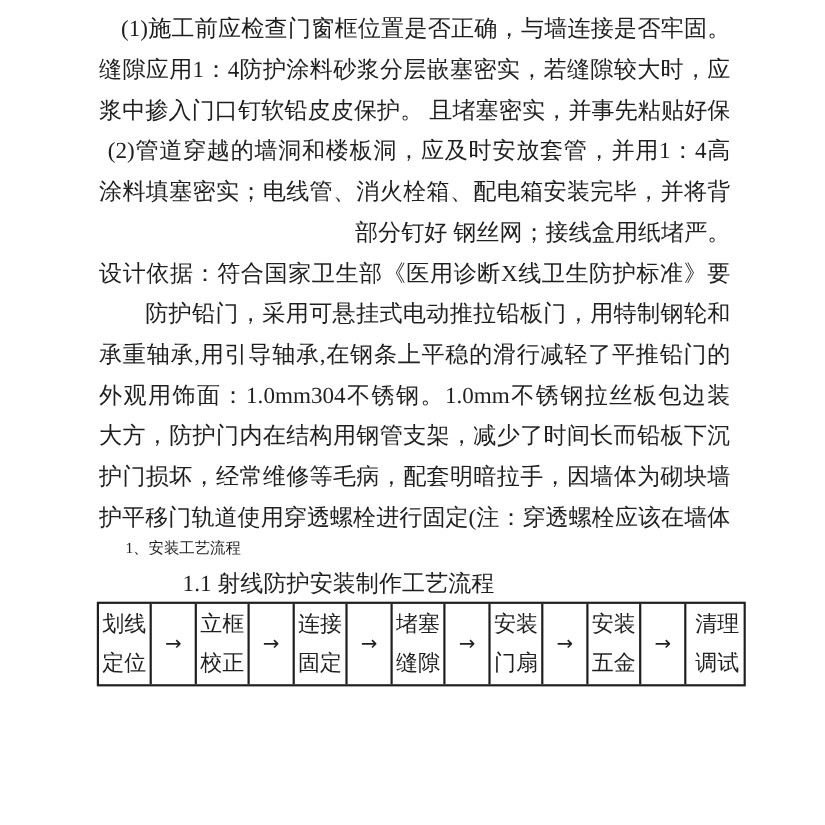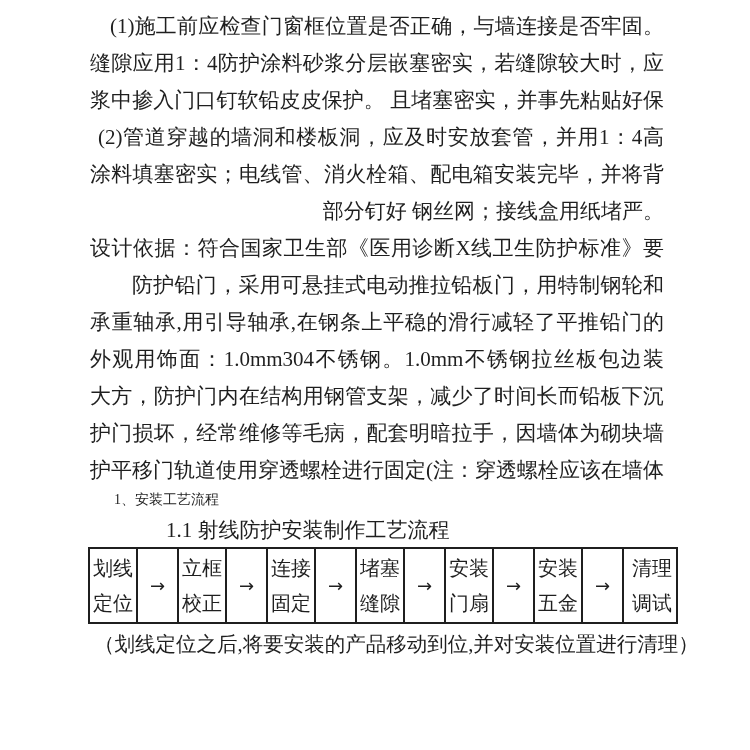--- a/index.html
+++ b/index.html
@@ -159,15 +159,14 @@
       <div class="sline">安装</div>
       <div class="sline">五金</div>
     </div>
     <div class="cell arrow">→</div>
     <div class="cell step">
       <div class="sline">清理</div>
       <div class="sline">调试</div>
     </div>
   </div>
 
-  <div class="note">（划线定位之后,将要安装的产品移动到位,并对安装位置进行清理）</div>
 
 </div>
 
 </body></html>

